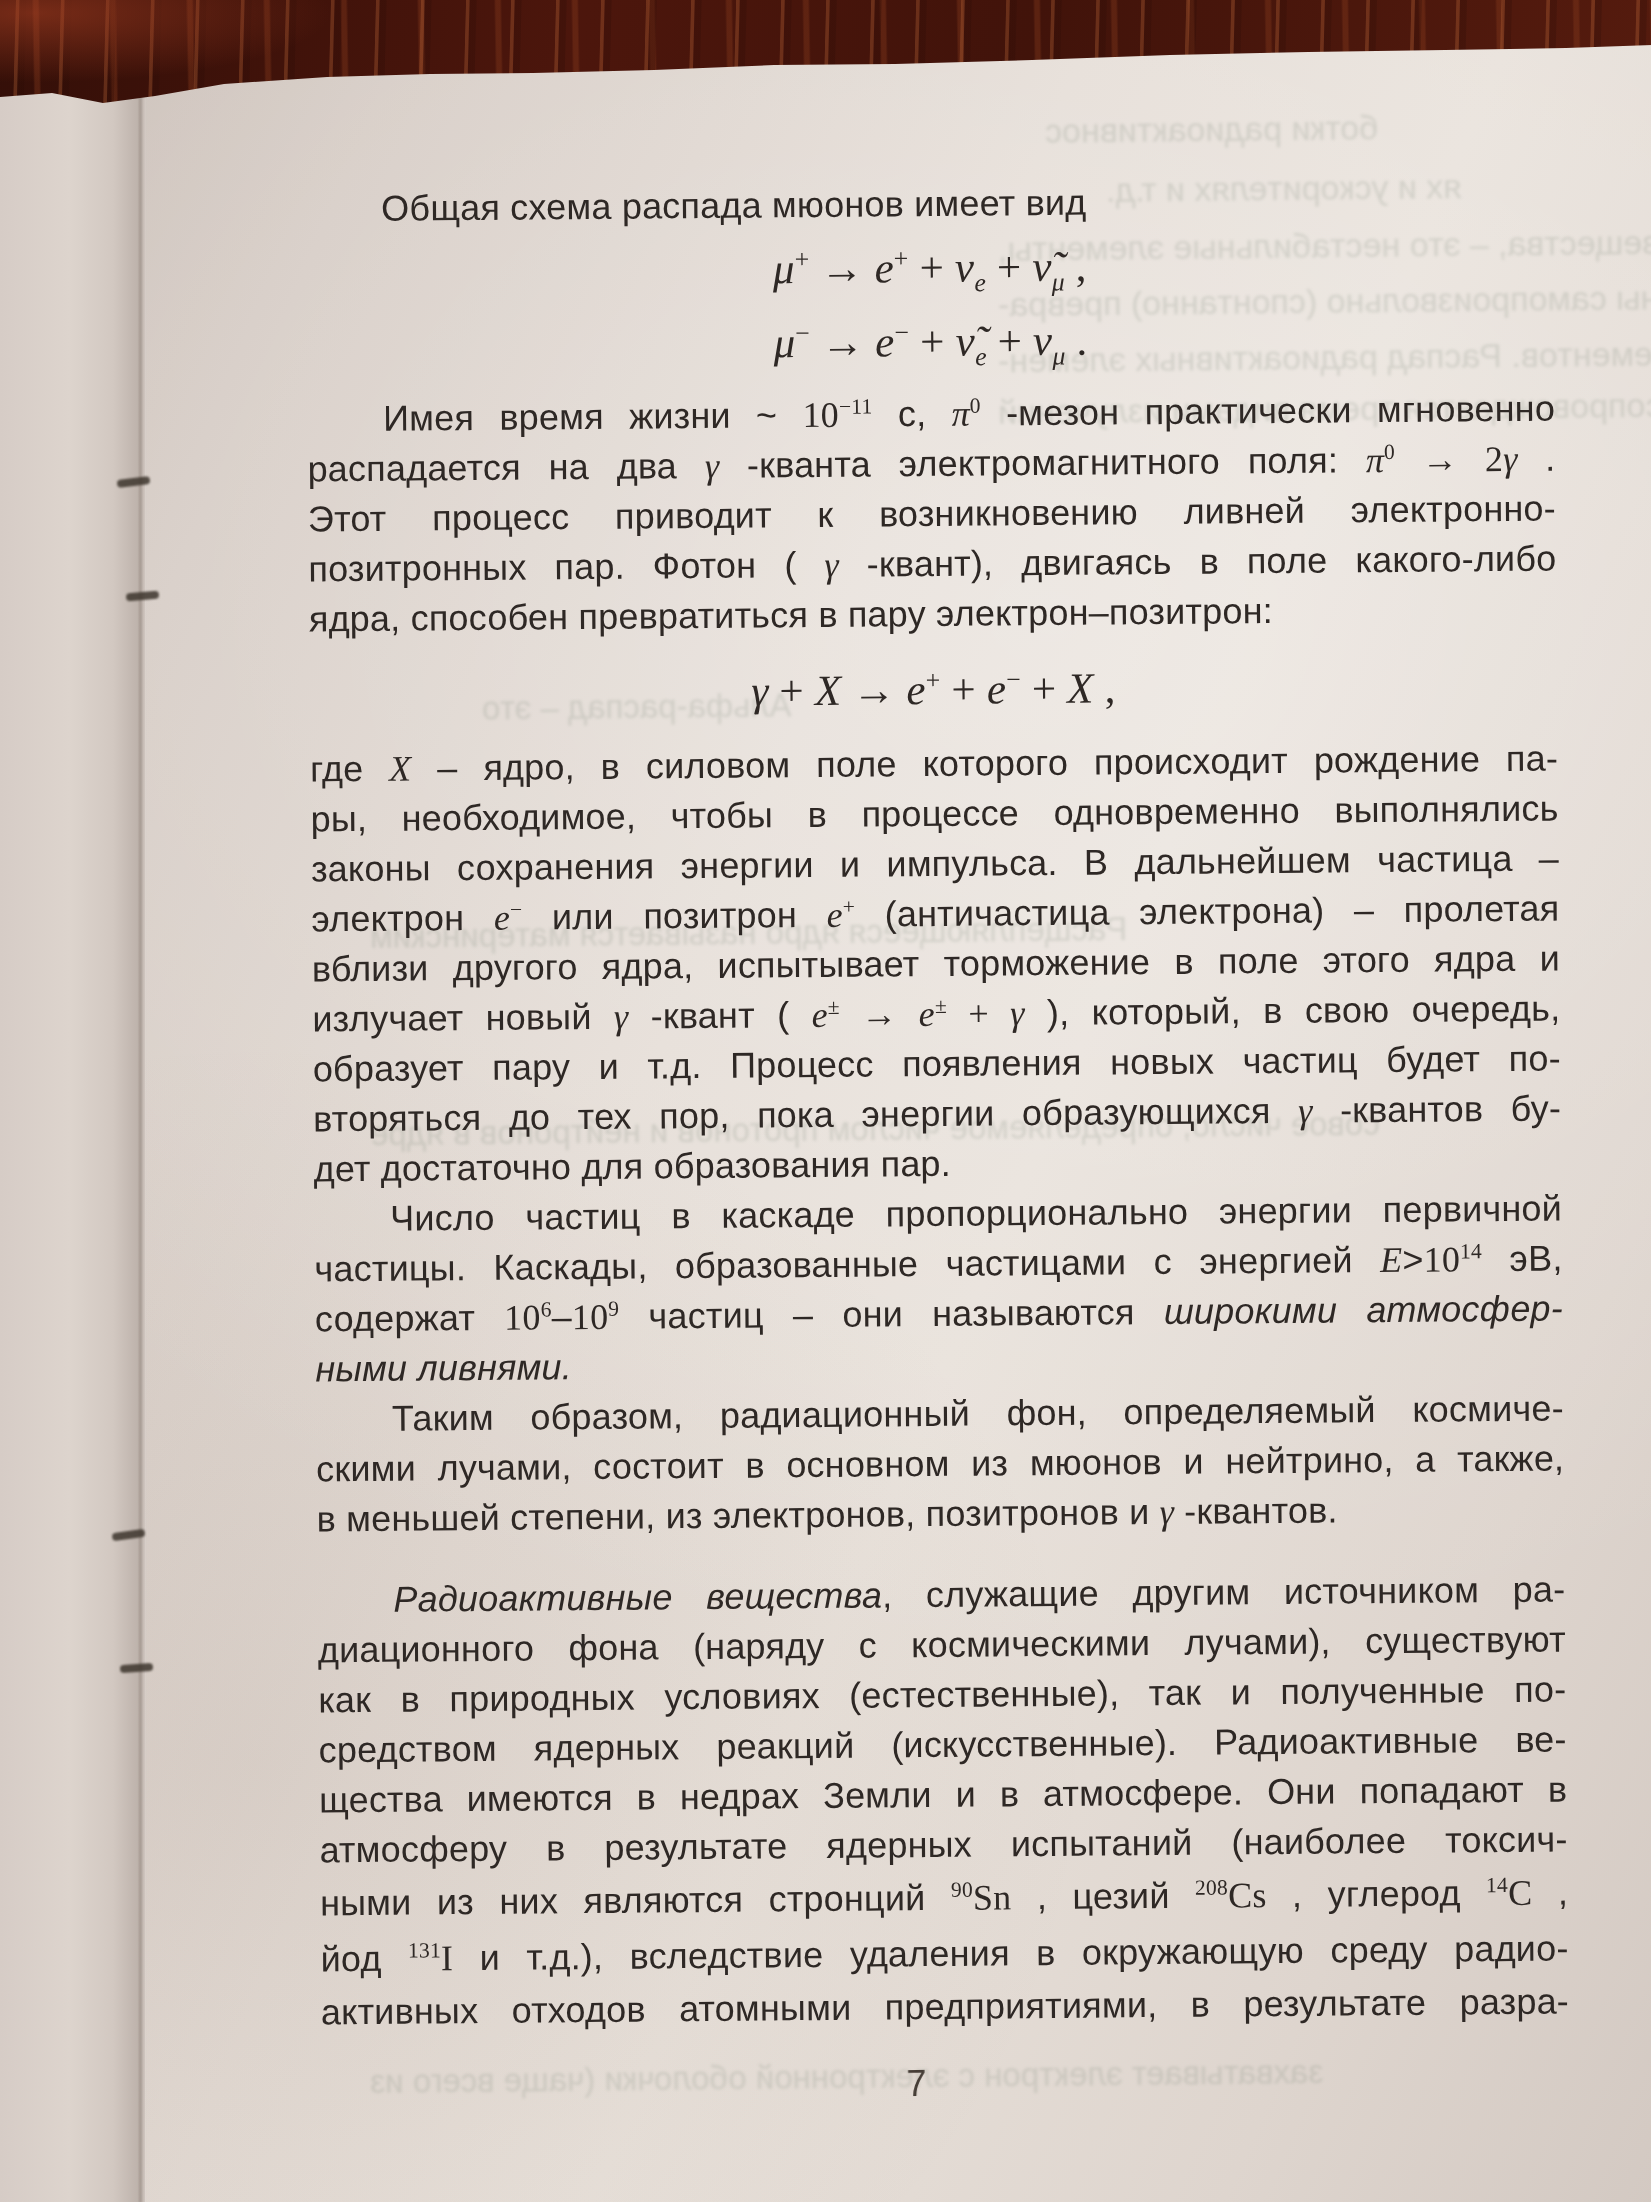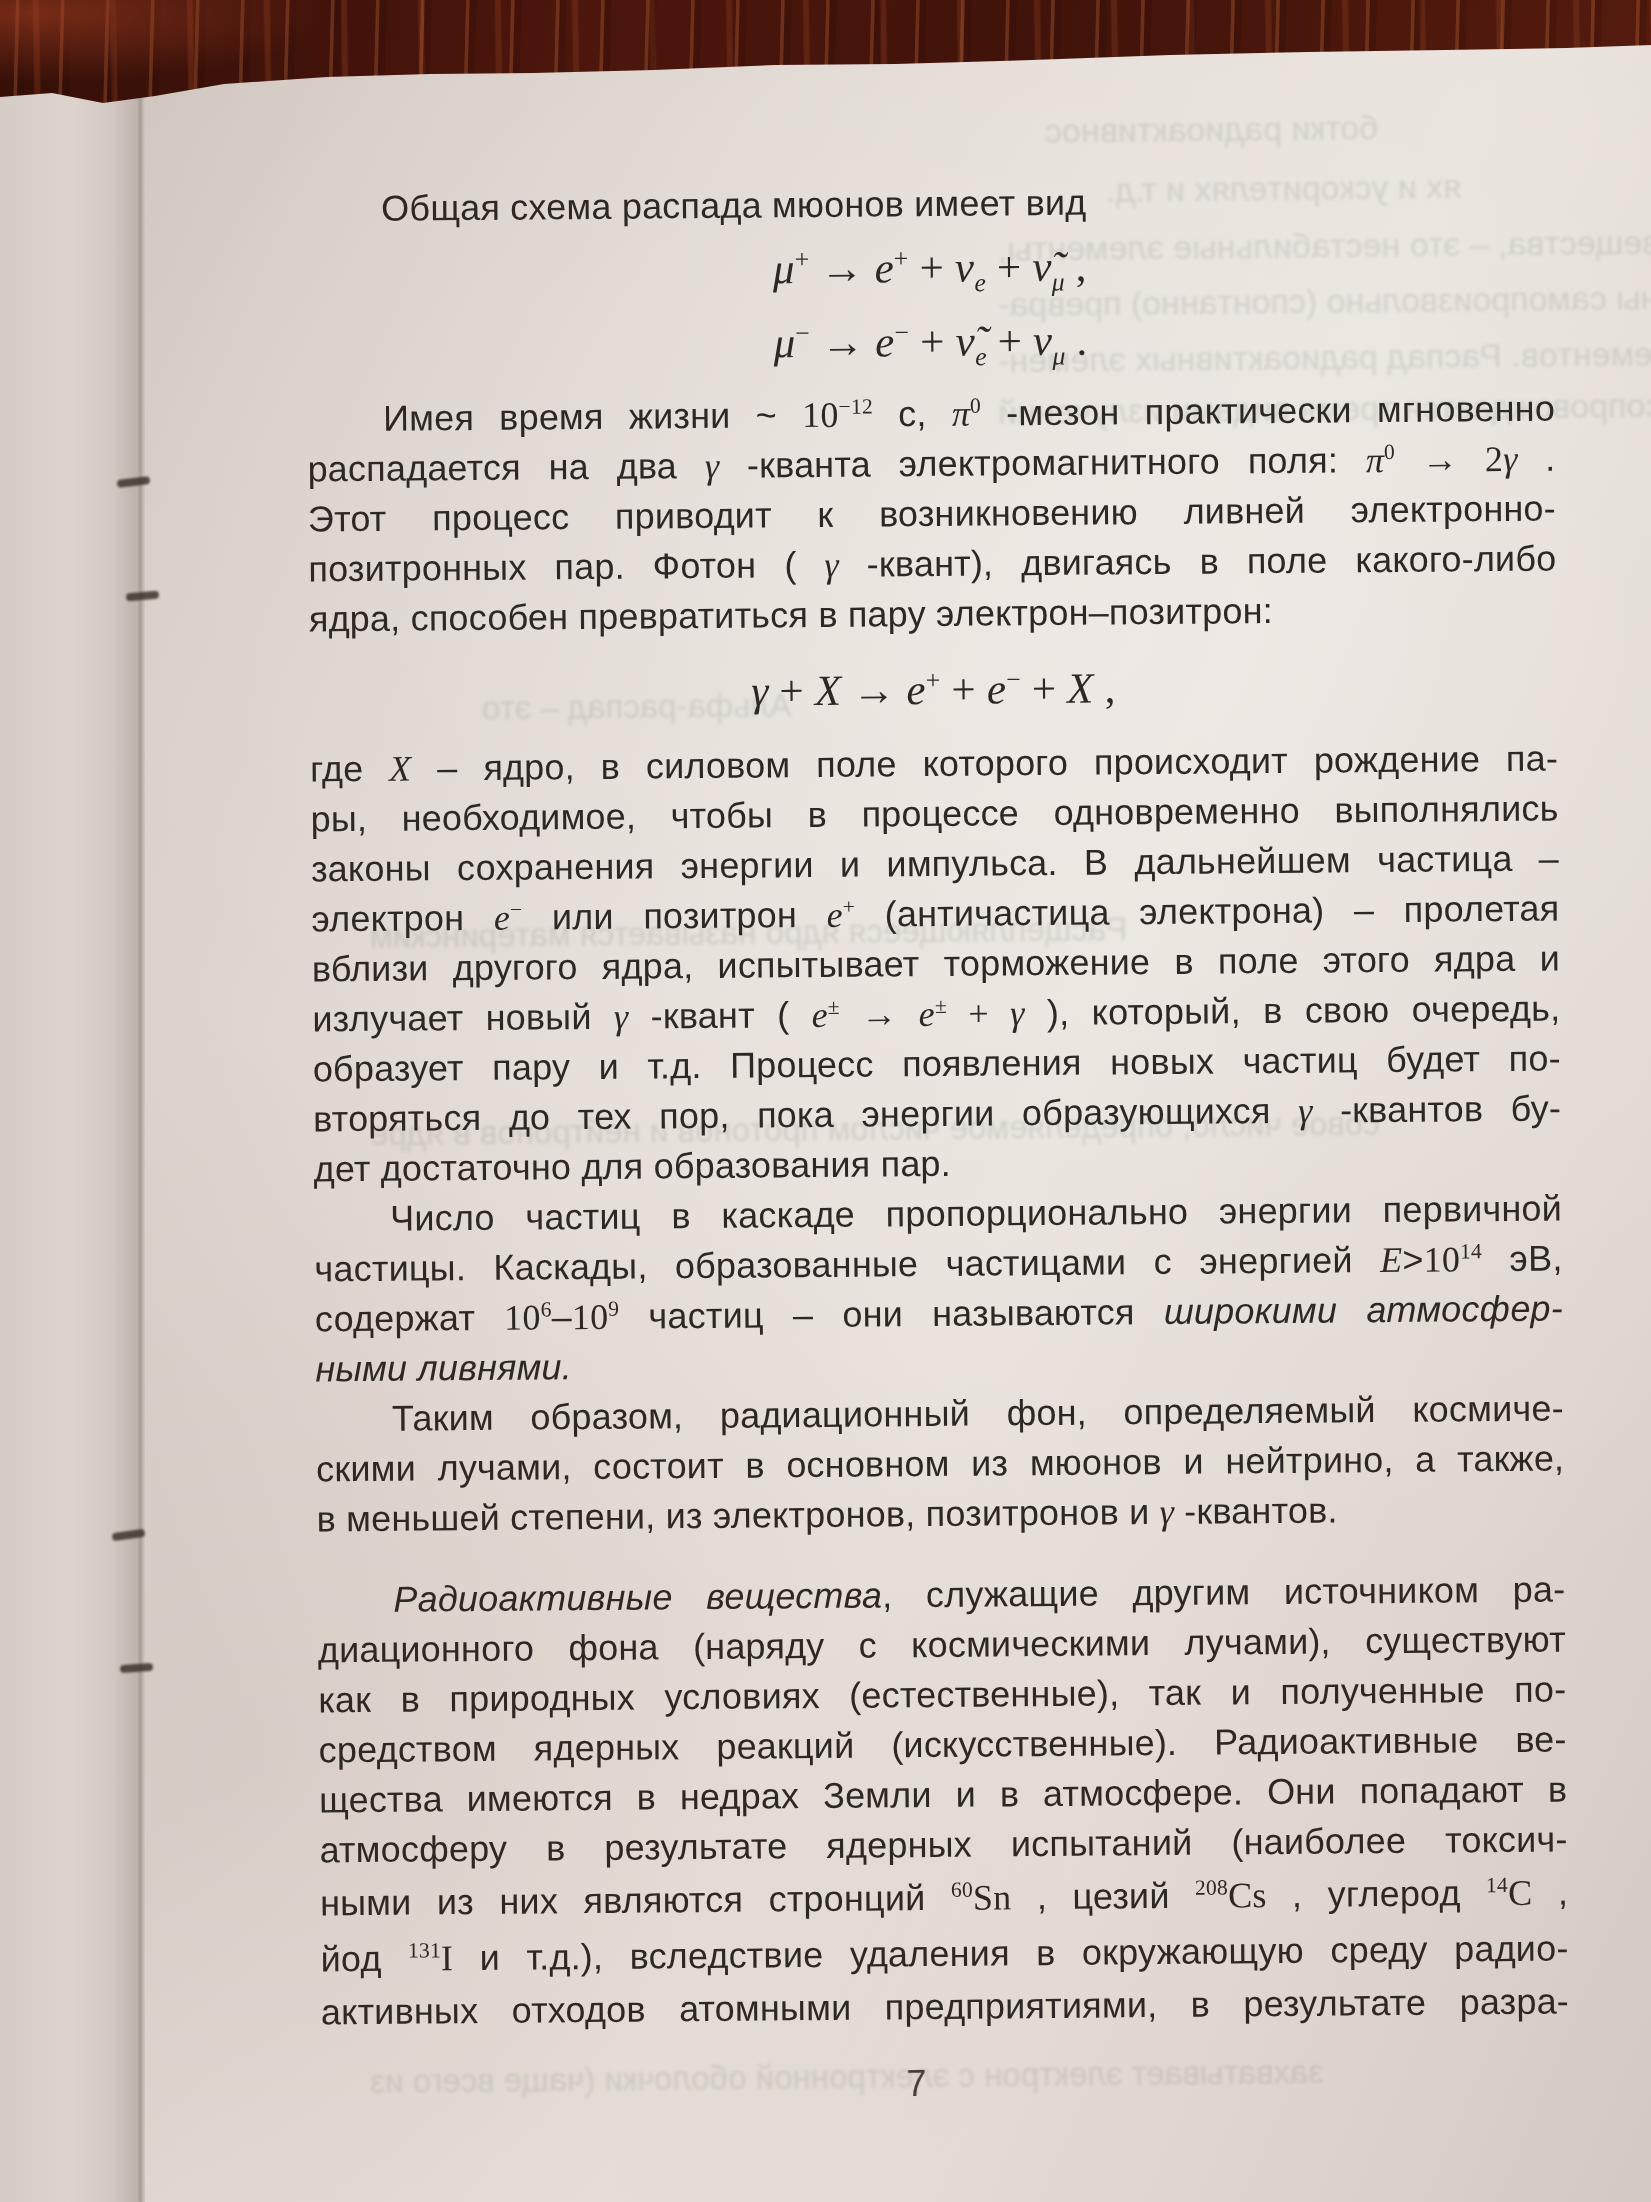--- a/index.html
+++ b/index.html
@@ -79,21 +79,21 @@
       <div class="bleed" style="left: 482px; top: 688px; font-size: 33px;">Альфа-распад – это</div>
       <div class="bleed" style="left: 370px; top: 914px; font-size: 33px;">Расщепляющееся ядро называется материнским</div>
       <div class="bleed" style="left: 370px; top: 1110px; font-size: 33px;">совое число, определяемое числом протонов и нейтронов в ядре</div>
       <div class="bleed" style="left: 370px; top: 2058px; font-size: 33px;">захватывает электрон с электронной оболочки (чаще всего из</div>
     </div>
   <div class="wood"></div>
   <div class="content" id="content">
       <div class="tline title"><span>Общая схема распада мюонов имеет вид</span></div>
       <div class="tline formula"><span class="m mi">μ</span><span class="sup m">+</span><span class="m"> → </span><span class="m mi">e</span><span class="sup m">+</span><span class="m"> + </span><span class="m mi">ν</span><span class="sub m mi">e</span><span class="m"> + </span><span class="m mi">ν̃</span><span class="sub m mi">μ</span><span class="m"> ,</span></div>
       <div class="tline formula"><span class="m mi">μ</span><span class="sup m">−</span><span class="m"> → </span><span class="m mi">e</span><span class="sup m">−</span><span class="m"> + </span><span class="m mi">ν̃</span><span class="sub m mi">e</span><span class="m"> + </span><span class="m mi">ν</span><span class="sub m mi">μ</span><span class="m"> .</span></div>
-      <div class="tline body indent" style="margin-top: 10.3px;"><span>Имея время жизни ~ </span><span class="m">10</span><span class="sup m">−12</span><span> с, </span><span class="m mi">π</span><span class="sup m">0</span><span> -мезон практически мгновенно</span></div>
+      <div class="tline body indent" style="margin-top: 10.3px;"><span>Имея время жизни ~ </span><span class="m">10</span><span class="sup m">−11</span><span> с, </span><span class="m mi">π</span><span class="sup m">0</span><span> -мезон практически мгновенно</span></div>
       <div class="tline body"><span>распадается на два </span><span class="m mi">γ</span><span> -кванта электромагнитного поля: </span><span class="m mi">π</span><span class="sup m">0</span><span class="m"> → 2</span><span class="m mi">γ</span><span> .</span></div>
       <div class="tline body"><span>Этот процесс приводит к возникновению ливней электронно-</span></div>
       <div class="tline body"><span>позитронных пар. Фотон ( </span><span class="m mi">γ</span><span> -квант), двигаясь в поле какого-либо</span></div>
       <div class="tline body last"><span>ядра, способен превратиться в пару электрон–позитрон:</span></div>
       <div class="tline formula" style="height: 83px; line-height: 83px; margin-top: 8.6px; margin-bottom: 8.6px;"><span class="m mi">γ</span><span class="m"> + </span><span class="m mi">X</span><span class="m"> → </span><span class="m mi">e</span><span class="sup m">+</span><span class="m"> + </span><span class="m mi">e</span><span class="sup m">−</span><span class="m"> + </span><span class="m mi">X</span><span class="m"> ,</span></div>
       <div class="tline body"><span>где </span><span class="m mi">X</span><span> – ядро, в силовом поле которого происходит рождение па-</span></div>
       <div class="tline body"><span>ры, необходимое, чтобы в процессе одновременно выполнялись</span></div>
       <div class="tline body"><span>законы сохранения энергии и импульса. В дальнейшем частица –</span></div>
       <div class="tline body"><span>электрон </span><span class="m mi">e</span><span class="sup m">−</span><span> или позитрон </span><span class="m mi">e</span><span class="sup m">+</span><span> (античастица электрона) – пролетая</span></div>
       <div class="tline body"><span>вблизи другого ядра, испытывает торможение в поле этого ядра и</span></div>
@@ -107,19 +107,19 @@
       <div class="tline body last"><span class="it">ными ливнями.</span></div>
       <div class="tline body indent"><span>Таким образом, радиационный фон, определяемый космиче-</span></div>
       <div class="tline body"><span>скими лучами, состоит в основном из мюонов и нейтрино, а также,</span></div>
       <div class="tline body last"><span>в меньшей степени, из электронов, позитронов и </span><span class="m mi">γ</span><span> -квантов.</span></div>
       <div class="tline body indent" style="margin-top: 31px;"><span class="it">Радиоактивные вещества</span><span>, служащие другим источником ра-</span></div>
       <div class="tline body"><span>диационного фона (наряду с космическими лучами), существуют</span></div>
       <div class="tline body"><span>как в природных условиях (естественные), так и полученные по-</span></div>
       <div class="tline body"><span>средством ядерных реакций (искусственные). Радиоактивные ве-</span></div>
       <div class="tline body"><span>щества имеются в недрах Земли и в атмосфере. Они попадают в</span></div>
       <div class="tline body"><span>атмосферу в результате ядерных испытаний (наиболее токсич-</span></div>
-      <div class="tline body" style="height: 56px; line-height: 56px;"><span>ными из них являются стронций </span><span class="sup m">60</span><span class="m">Sn</span><span> , цезий </span><span class="sup m">208</span><span class="m">Cs</span><span> , углерод </span><span class="sup m">14</span><span class="m">C</span><span> ,</span></div>
+      <div class="tline body" style="height: 56px; line-height: 56px;"><span>ными из них являются стронций </span><span class="sup m">90</span><span class="m">Sn</span><span> , цезий </span><span class="sup m">208</span><span class="m">Cs</span><span> , углерод </span><span class="sup m">14</span><span class="m">C</span><span> ,</span></div>
       <div class="tline body" style="height: 56px; line-height: 56px;"><span>йод </span><span class="sup m">131</span><span class="m">I</span><span> и т.д.), вследствие удаления в окружающую среду радио-</span></div>
       <div class="tline body"><span>активных отходов атомными предприятиями, в результате разра-</span></div>
     </div>
   <div class="pagenum">7</div>
 </div>
 
 
 </body></html>

